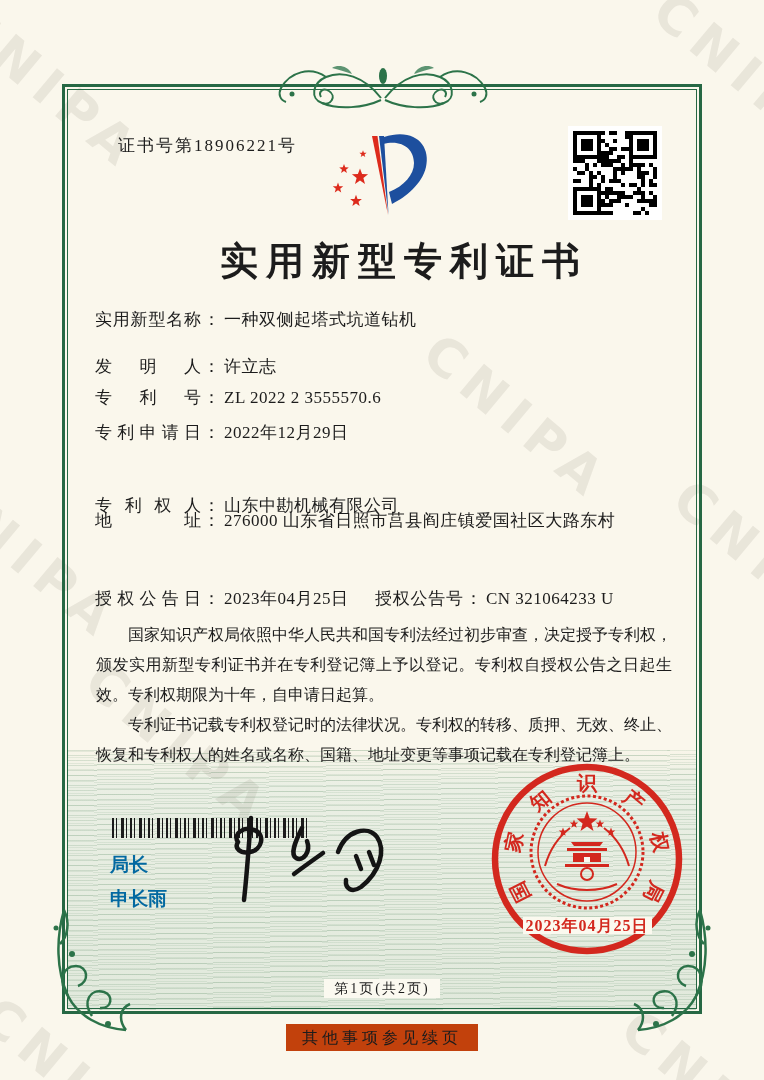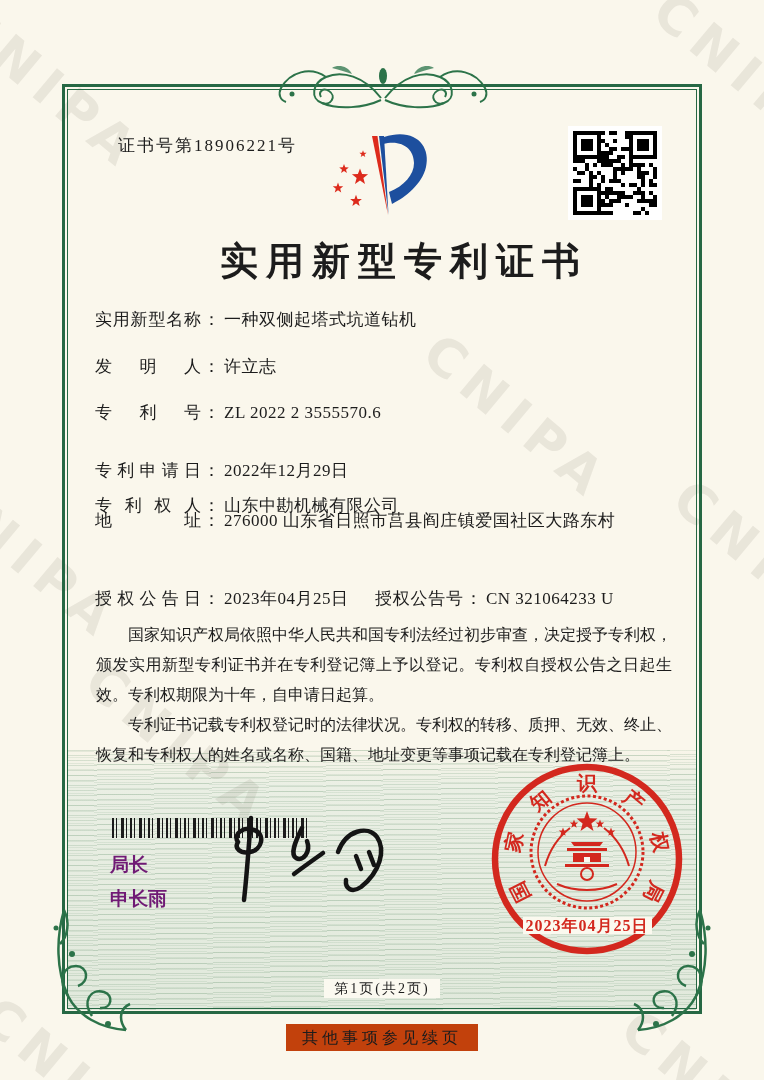--- a/index.html
+++ b/index.html
@@ -34,21 +34,21 @@
   .grant2{position:absolute;left:280px;top:0;white-space:nowrap;}
   .grant2 .flabel{width:88px;}
   
   .paras{position:absolute;left:96px;top:620px;width:576px;z-index:5;}
   .paras p{margin:0;font-size:16px;line-height:30px;text-indent:2em;text-align:justify;}
   
   .barcode{position:absolute;left:112px;top:818px;width:198px;height:20px;z-index:5;
     background:repeating-linear-gradient(90deg,#1b1b1b 0 2px,rgba(0,0,0,0) 2px 4px,#1b1b1b 4px 5px,
       rgba(0,0,0,0) 5px 9px,#1b1b1b 9px 12px,rgba(0,0,0,0) 12px 14px,#1b1b1b 14px 15px,rgba(0,0,0,0) 15px 18px);}
   .signer{position:absolute;left:110px;z-index:5;font-family:"Liberation Sans","DejaVu Sans",sans-serif;
-          font-weight:bold;font-size:19px;color:#701a75;}
+          font-weight:bold;font-size:19px;color:#0369a1;}
   .sig{position:absolute;left:210px;top:812px;z-index:5;}
   .seal{position:absolute;left:487px;top:762px;width:200px;height:200px;z-index:6;}
   .seal-ring-text{position:absolute;inset:0;color:#d3281e;font-weight:bold;font-size:20px;
                   font-family:"Liberation Serif",serif;}
   .seal-date{position:absolute;left:0;right:0;top:154px;text-align:center;z-index:2;}
   .seal-date span{background:#fbf9ef;color:#d3281e;font-weight:bold;font-size:16px;padding:0 3px;letter-spacing:1px;}
   .page-info{position:absolute;left:0;right:0;top:980px;text-align:center;font-size:14px;z-index:5;}
   .page-info span{background:#fbf9f0;padding:2px 10px;letter-spacing:2px;}
   .cont-note{position:absolute;left:0;right:0;top:1028px;text-align:center;font-size:16px;z-index:5;}
   .cont-note span{background:#c2410c;padding:5px 16px;letter-spacing:4px;}
@@ -265,24 +265,24 @@
   </div>
 
   <div class="title">实用新型专利证书</div>
 
   <div class="row" style="top:355px">
     <span class="flabel">发明人</span><span class="fcolon">：</span><span class="fvalue">许立志</span>
   </div>
   <div class="row" style="top:308px">
     <span class="flabel">实用新型名称</span><span class="fcolon">：</span><span class="fvalue">一种双侧起塔式坑道钻机</span>
   </div>
-  <div class="row" style="top:401px">
+  <div class="row" style="top:386px">
     <span class="flabel">专利号</span><span class="fcolon">：</span><span class="fvalue">ZL 2022 2 3555570.6</span>
   </div>
-  <div class="row" style="top:459px">
+  <div class="row" style="top:421px">
     <span class="flabel">专利申请日</span><span class="fcolon">：</span><span class="fvalue">2022年12月29日</span>
   </div>
   <div class="row" style="top:494px">
     <span class="flabel">专利权人</span><span class="fcolon">：</span><span class="fvalue">山东中勘机械有限公司</span>
   </div>
   <div class="row" style="top:509px">
     <span class="flabel">地址</span><span class="fcolon">：</span><span class="fvalue">276000 山东省日照市莒县阎庄镇爱国社区大路东村</span>
   </div>
   <div class="row" style="top:587px">
     <span class="flabel">授权公告日</span><span class="fcolon">：</span><span class="fvalue">2023年04月25日</span>

